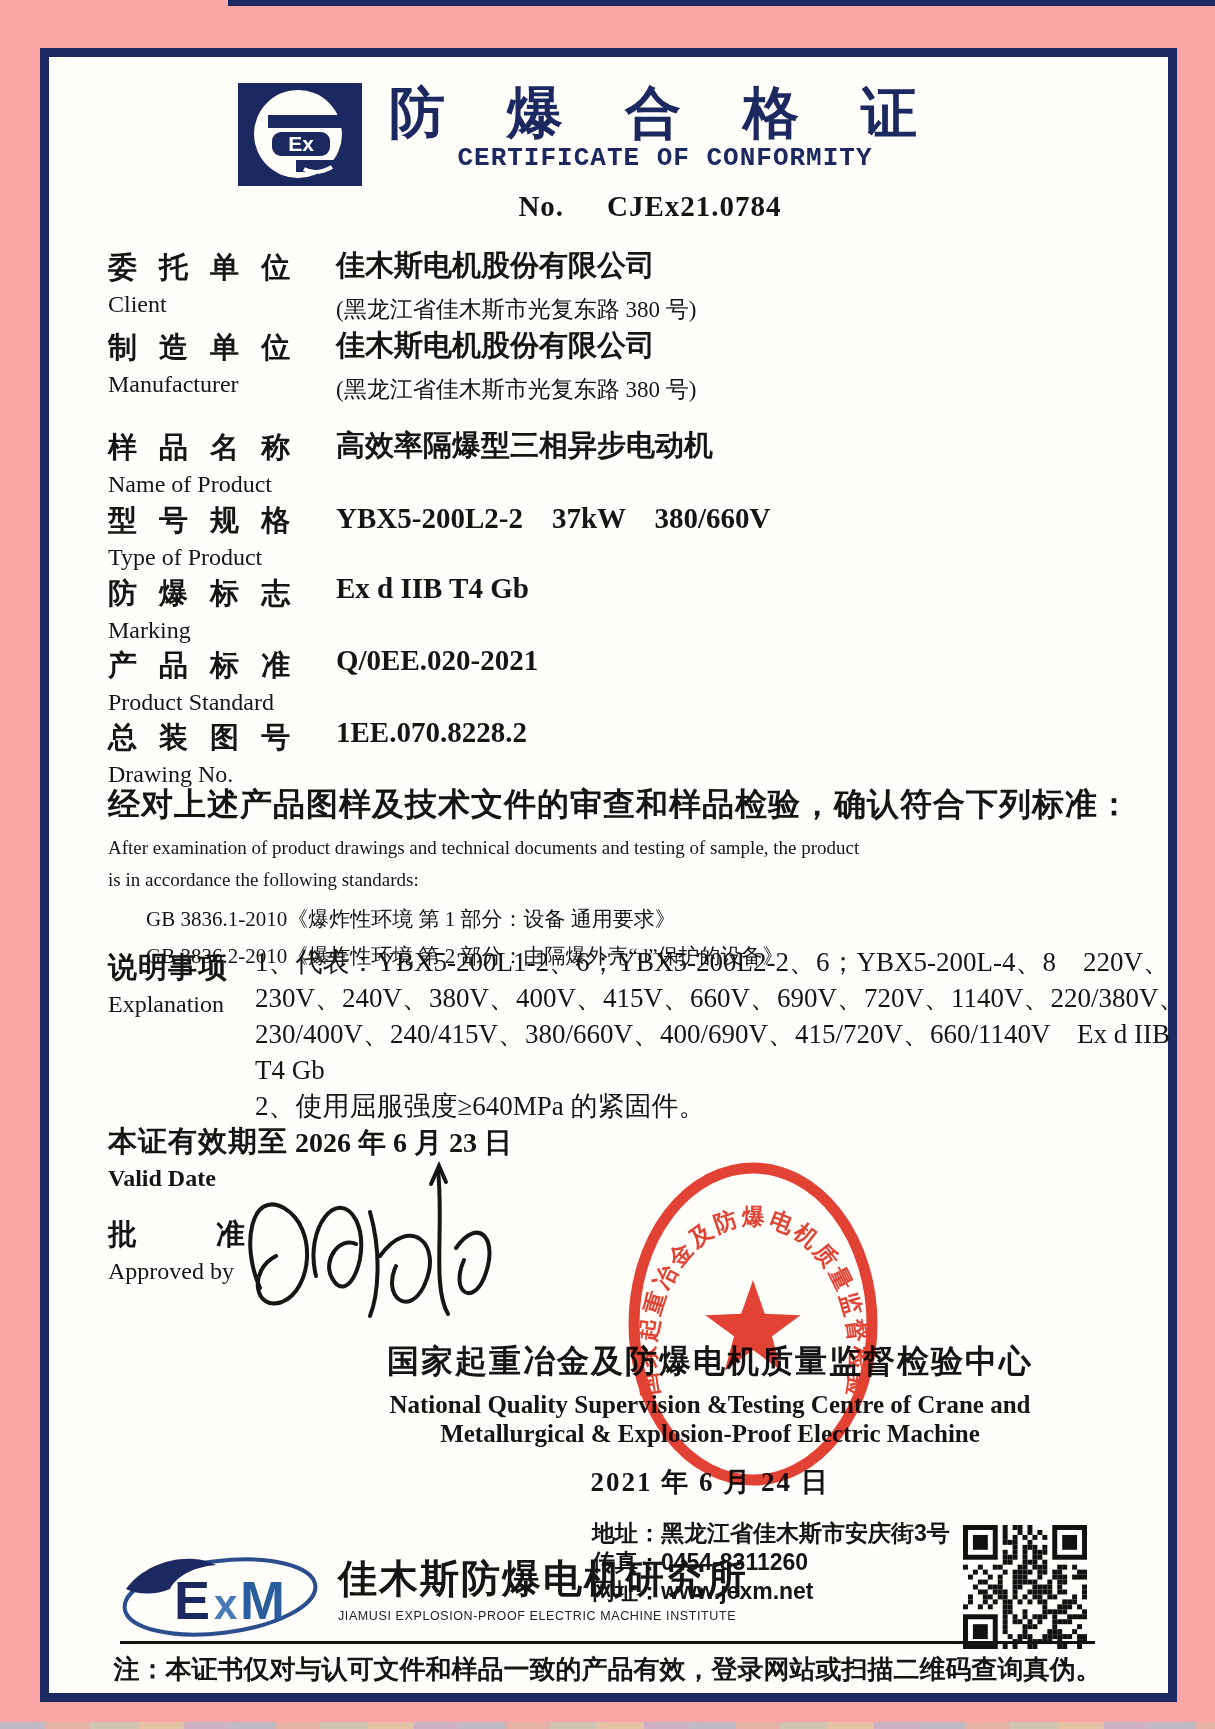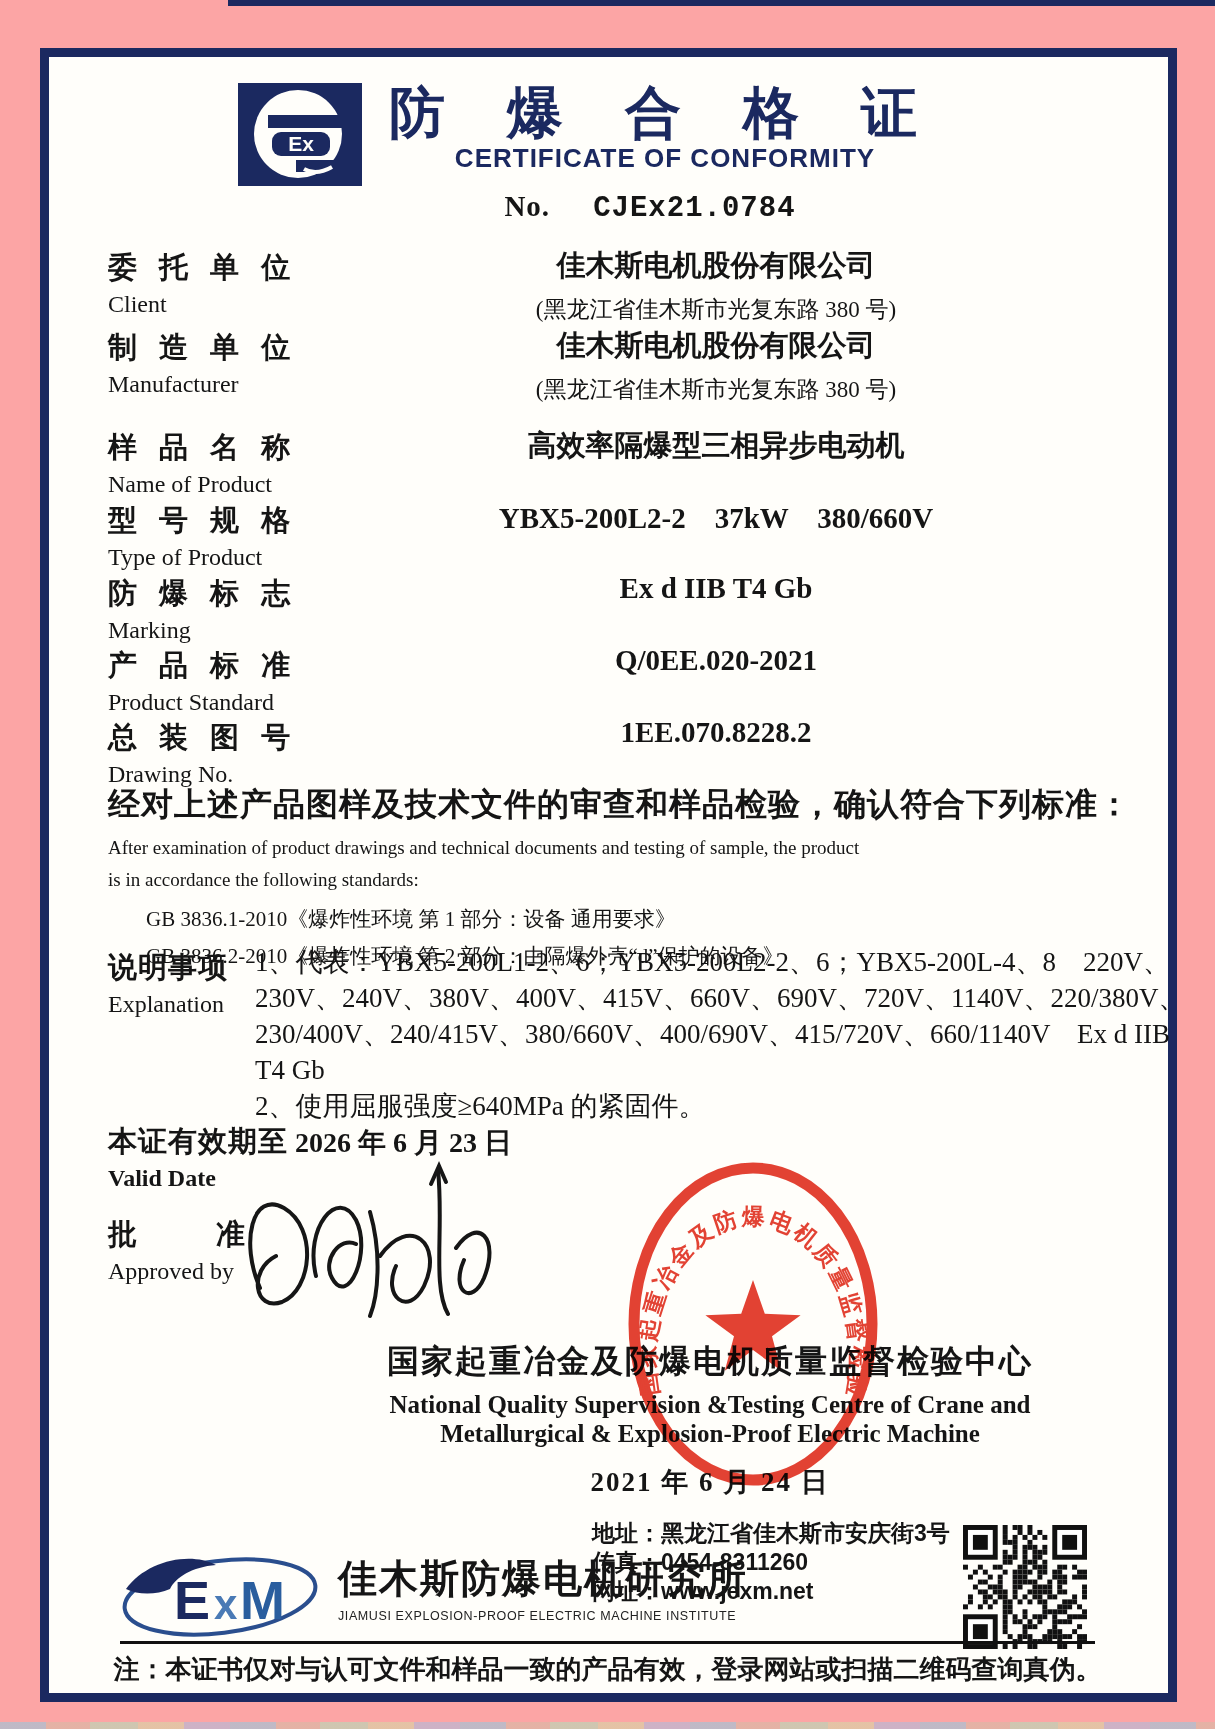--- a/index.html
+++ b/index.html
@@ -10,30 +10,30 @@
   html,body{margin:0;padding:0;background:#e8e4d8;}
   #page{position:relative;width:1215px;height:1729px;background:#fca5a5;overflow:hidden;font-family:var(--serif);color:var(--ink);}
   .top-strip{position:absolute;left:228px;top:0;right:0;height:6px;background:#1b2960;}
   .bottom-strip{position:absolute;left:0;bottom:0;width:100%;height:7px;opacity:.65;
     background:repeating-linear-gradient(90deg,#9fc4d8 0 46px,#d8b9a6 46px 90px,#b7d8b7 90px 138px,#d8d2a6 138px 184px,#b4b9d8 184px 230px);}
   .frame{position:absolute;left:40px;top:48px;width:1119px;height:1636px;border:9px solid #1b2960;background:#fffefa;}
 
   
   .ex-logo{position:absolute;left:238px;top:83px;}
   .title-cn{position:absolute;left:385px;top:76px;width:560px;text-align:center;font-size:56px;font-weight:bold;color:var(--navy);letter-spacing:24px;font-family:var(--serif);white-space:nowrap;}
-  .title-en{position:absolute;left:385px;top:143px;width:560px;text-align:center;font-size:26px;font-weight:bold;color:var(--navy);letter-spacing:1px;font-family:Liberation Sans, sans-serif;white-space:nowrap;}
+  .title-en{position:absolute;left:385px;top:143px;width:560px;text-align:center;font-size:26px;font-weight:bold;color:var(--navy);letter-spacing:1px;font-family:Liberation Mono, monospace;white-space:nowrap;}
   .no-line{position:absolute;left:300px;top:190px;width:700px;text-align:center;font-size:29px;font-weight:bold;letter-spacing:1px;}
-  .no-line .num{margin-left:43px;font-family:Liberation Mono, monospace;}
+  .no-line .num{margin-left:43px;}
 
   
   .field{position:absolute;left:108px;width:990px;}
   .flabel{position:absolute;left:0;top:0;width:225px;}
   .lcn{font-family:var(--sans);font-weight:bold;font-size:29px;letter-spacing:7px;white-space:nowrap;}
   .len{font-family:var(--serif);font-size:24px;margin-top:3px;white-space:nowrap;}
-  .fvalue{position:absolute;left:228px;top:-2px;width:760px;text-align:center;}
+  .fvalue{position:absolute;left:228px;top:-2px;width:760px;}
   .vmain{font-size:29px;font-weight:600;white-space:nowrap;}
   .vsub{font-size:23px;margin-top:8px;white-space:nowrap;}
 
   
   .statement{position:absolute;left:108px;top:783px;width:975px;}
   .st-cn{font-family:var(--sans);font-weight:bold;font-size:32px;letter-spacing:1px;white-space:nowrap;}
   .st-en{font-size:19px;line-height:32px;margin-top:5px;}
   .std{font-size:21px;margin-left:38px;margin-top:9px;white-space:nowrap;}
 
   

